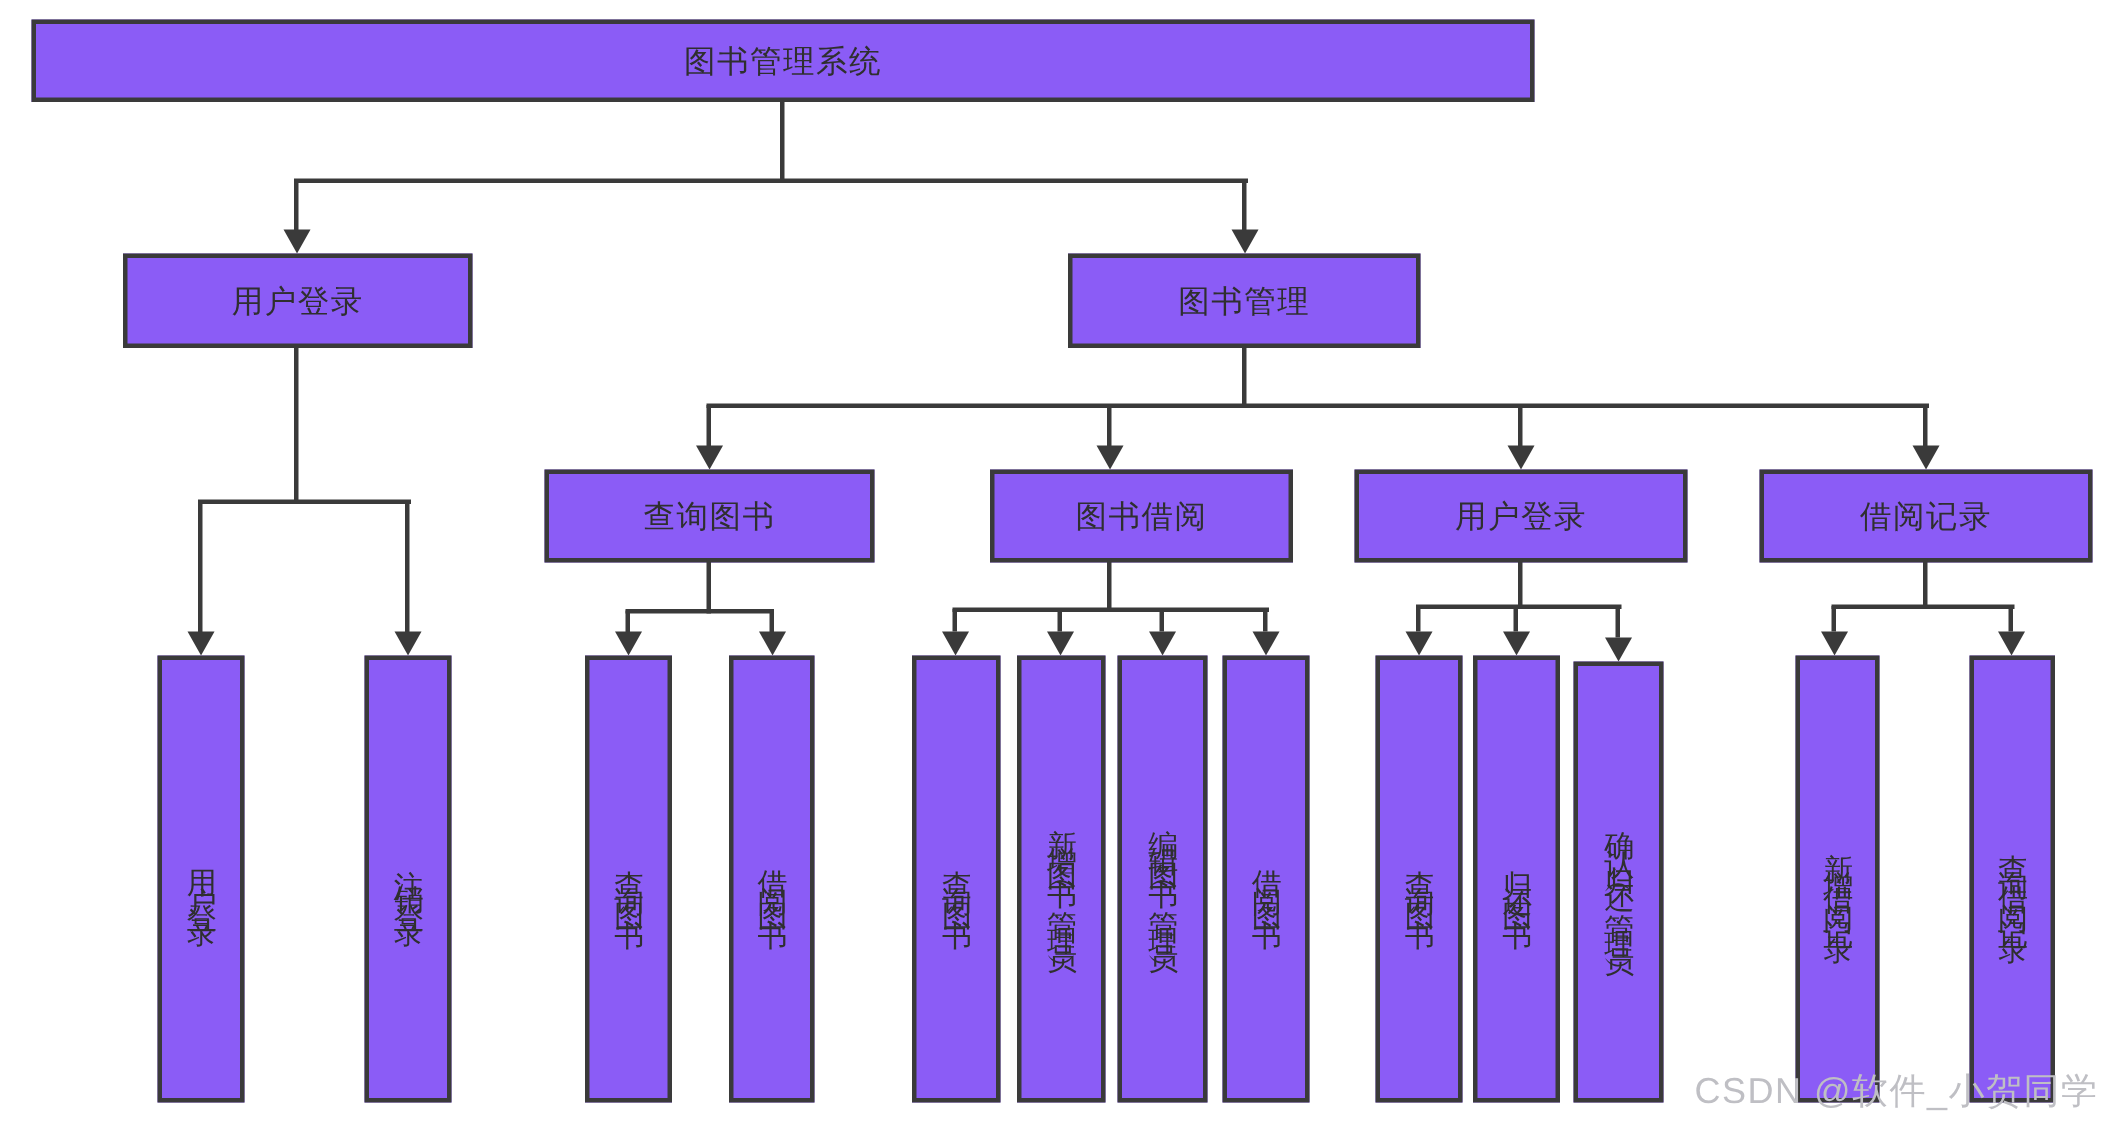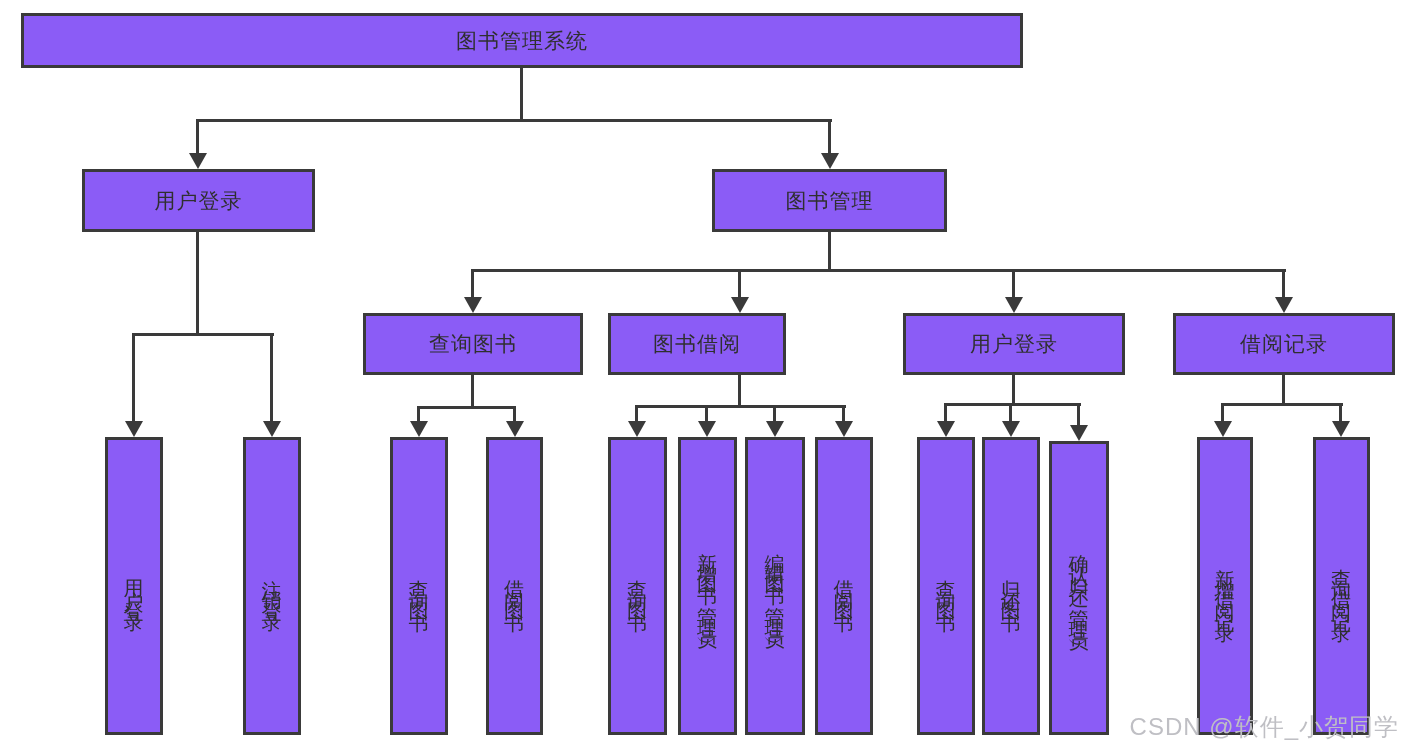--- a/index.html
+++ b/index.html
@@ -84,21 +84,21 @@
   <div class="vl" style="left:471px; top:270px; height:28px"></div>
   <div class="arr" style="left:464px; top:297px"></div>
   <div class="vl" style="left:738px; top:270px; height:28px"></div>
   <div class="arr" style="left:731px; top:297px"></div>
   <div class="vl" style="left:1012px; top:270px; height:28px"></div>
   <div class="arr" style="left:1005px; top:297px"></div>
   <div class="vl" style="left:1282px; top:270px; height:28px"></div>
   <div class="arr" style="left:1275px; top:297px"></div>
 
   <div class="node" style="left:363px; top:313px; width:220px; height:62px">查询图书</div>
-  <div class="node" style="left:608px; top:313px; width:178px; height:62px">图书借阅</div>
+  <div class="node" style="left:660px; top:313px; width:202px; height:62px">图书借阅</div>
   <div class="node" style="left:903px; top:313px; width:222px; height:62px">用户登录</div>
   <div class="node" style="left:1173px; top:313px; width:222px; height:62px">借阅记录</div>
 
   <div class="vl" style="left:471px; top:373px; height:36px"></div>
   <div class="hl" style="left:417px; top:406px; width:99px"></div>
   <div class="vl" style="left:417px; top:407px; height:15px"></div>
   <div class="arr" style="left:410px; top:421px"></div>
   <div class="vl" style="left:513px; top:407px; height:15px"></div>
   <div class="arr" style="left:506px; top:421px"></div>
 

